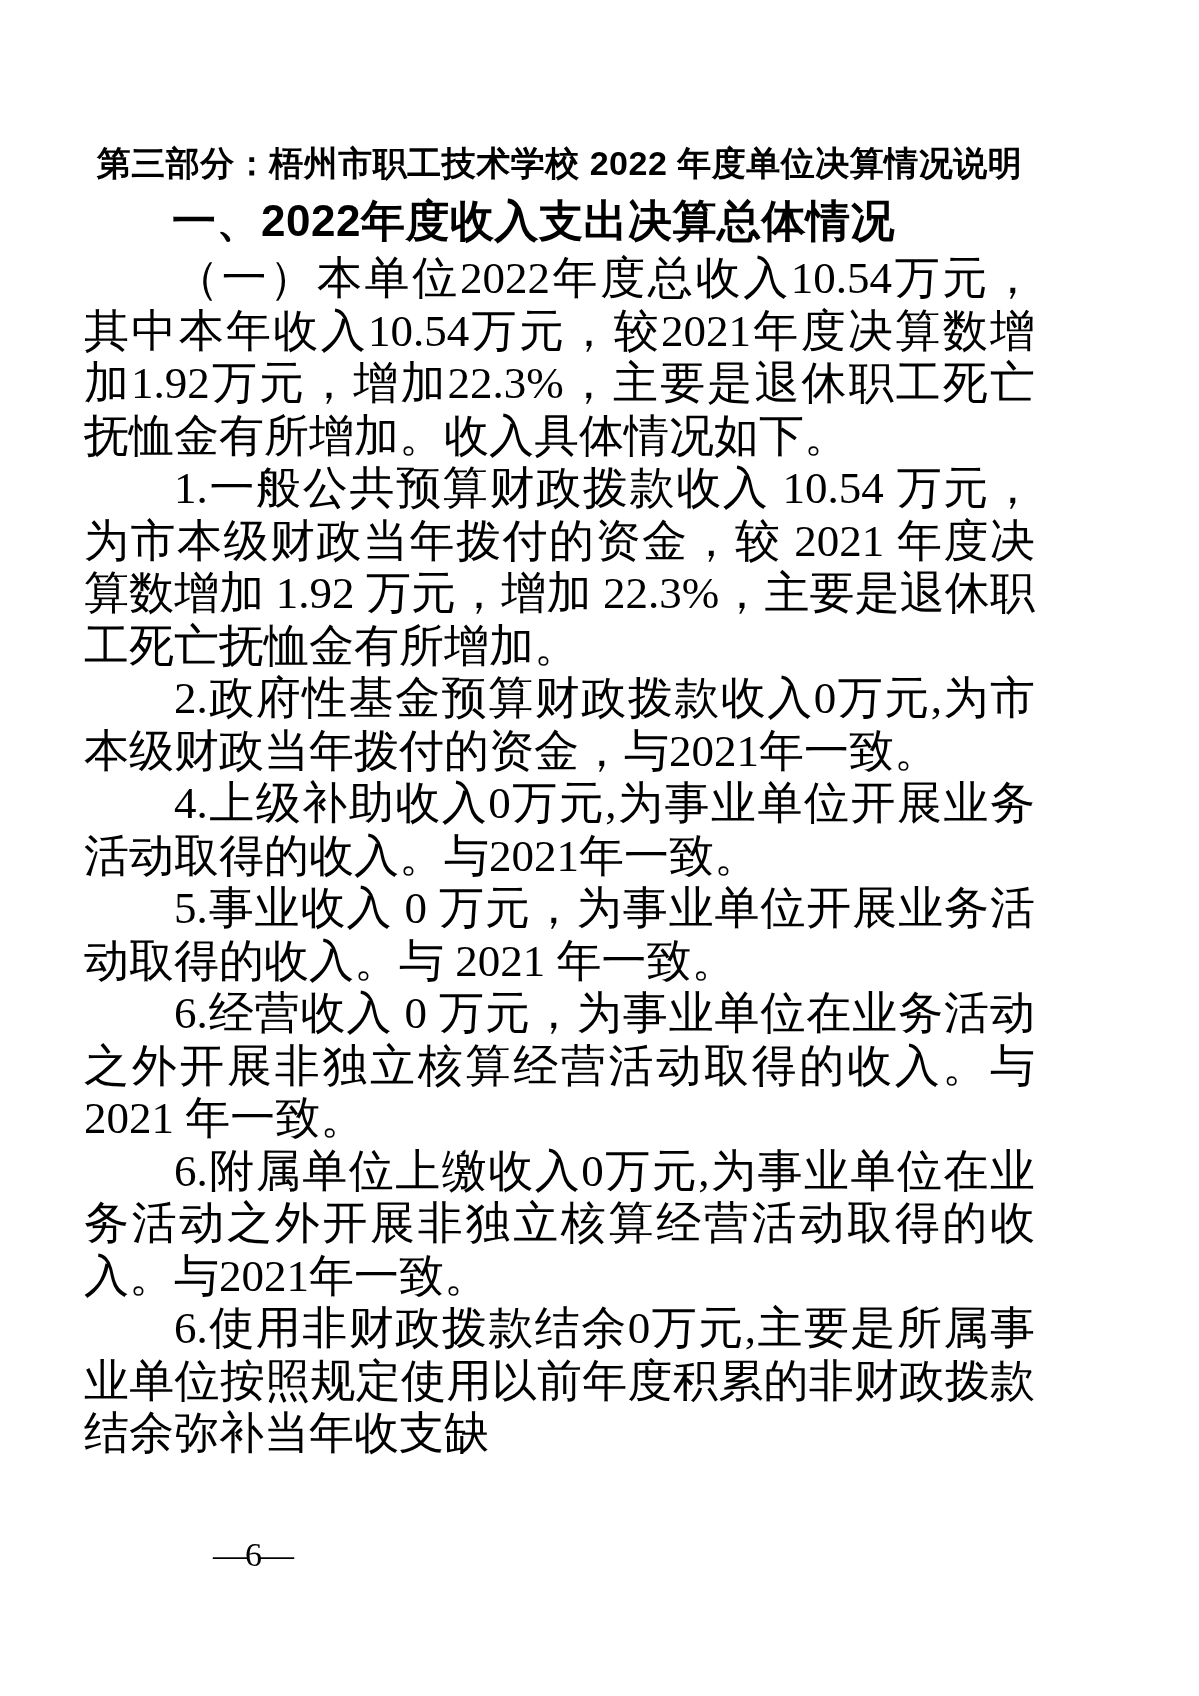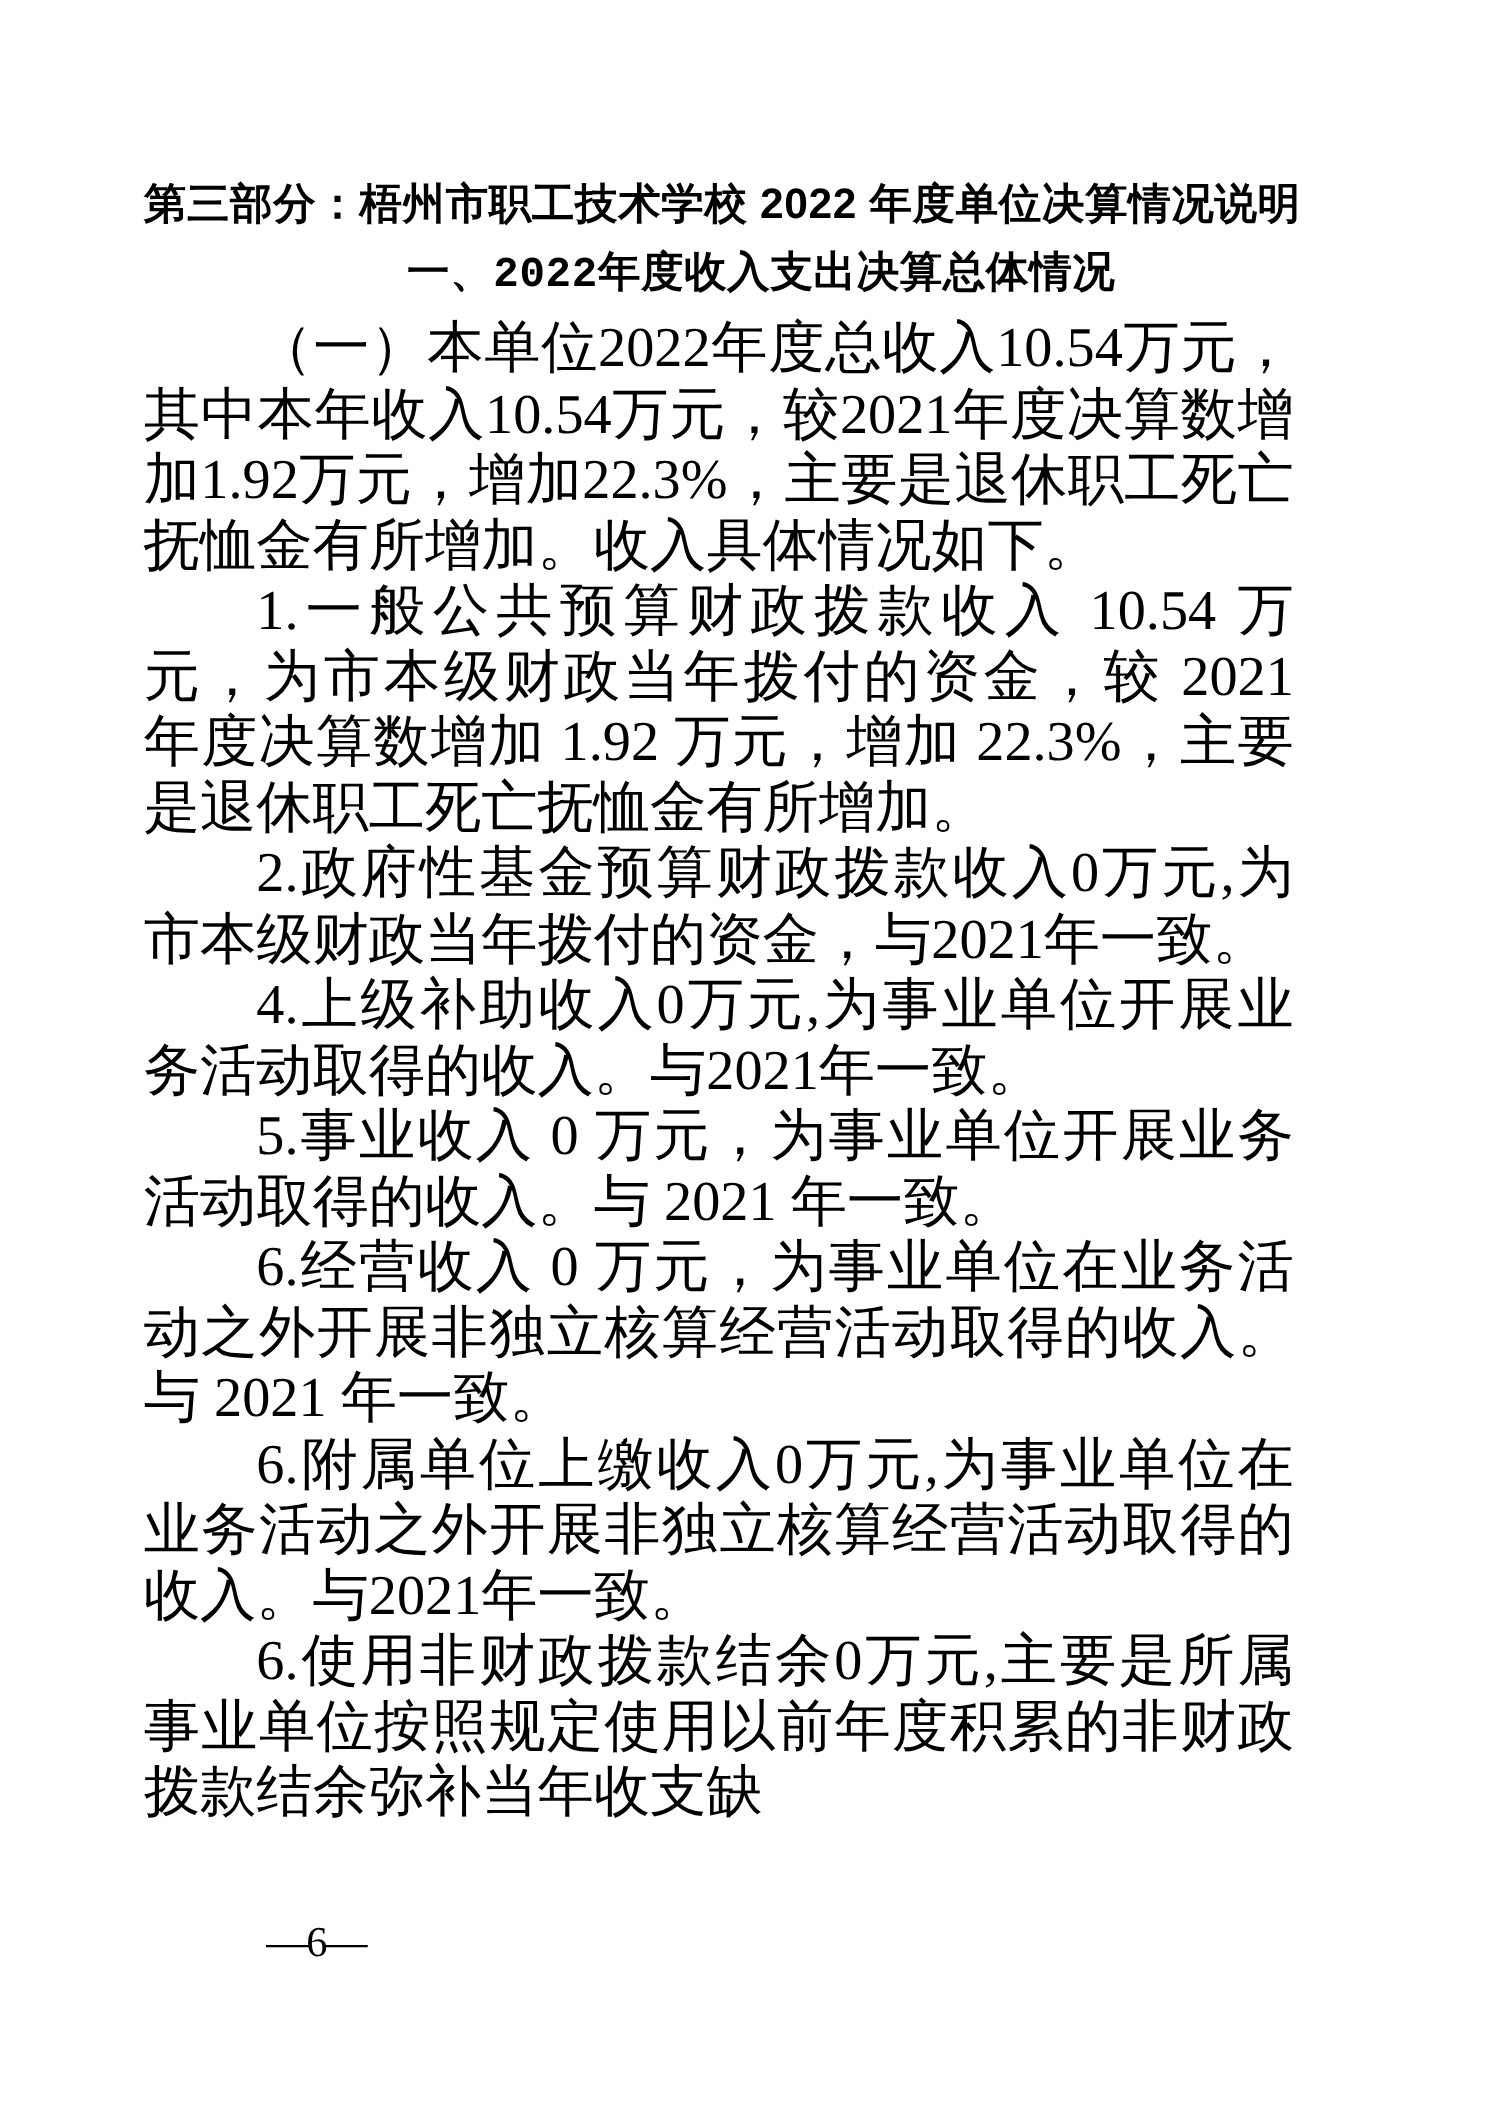--- a/index.html
+++ b/index.html
@@ -7,44 +7,43 @@
     padding: 0;
     background: #ffffff;
     color: #000000;
   }
   .page {
     position: relative;
     width: 1199px;
     height: 1696px;
     background: #ffffff;
     box-sizing: border-box;
-    padding: 138px 164px 0 115px;
+    padding: 138px 164px 0 84px;
     overflow: hidden;
   }
   .doc-title {
     margin: 0;
     padding: 0;
     font-family: "Liberation Sans", sans-serif;
     font-weight: bold;
     font-size: 34px;
     line-height: 50px;
     text-align: center;
     letter-spacing: 0.5px;
     white-space: nowrap;
   }
   .section-heading {
     margin: 8px 0 0 0;
     padding: 0;
-    font-family: Liberation Mono, monospace;
+    font-family: Liberation Sans, sans-serif;
     font-weight: bold;
-    font-size: 34px;
+    font-size: 44px;
     line-height: 50px;
     text-indent: 2em;
     letter-spacing: 0.5px;
-    text-align: center;
   }
   .doc-body {
     margin-top: 6px;
   }
   .doc-body p {
     margin: 0;
     padding: 0;
     font-family: "Liberation Serif", "DejaVu Serif", serif;
     font-size: 45px;
     line-height: 52.5px;

